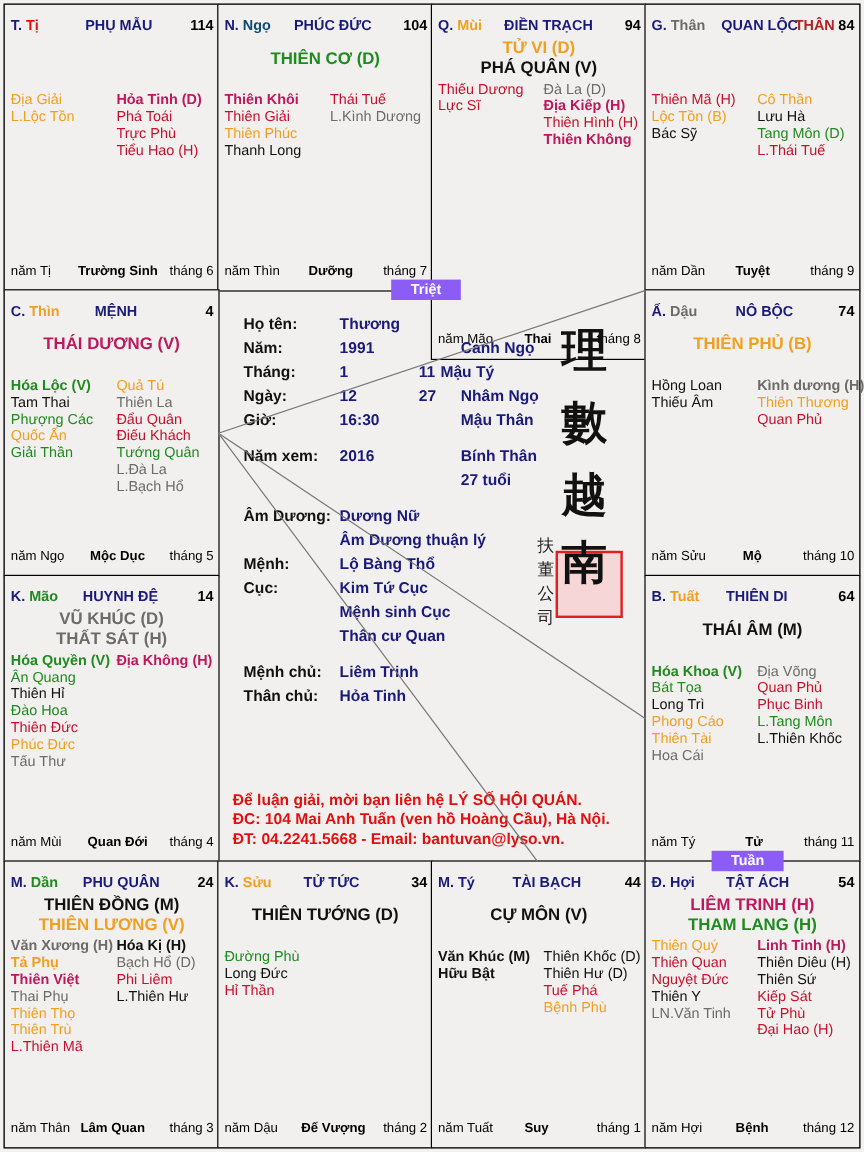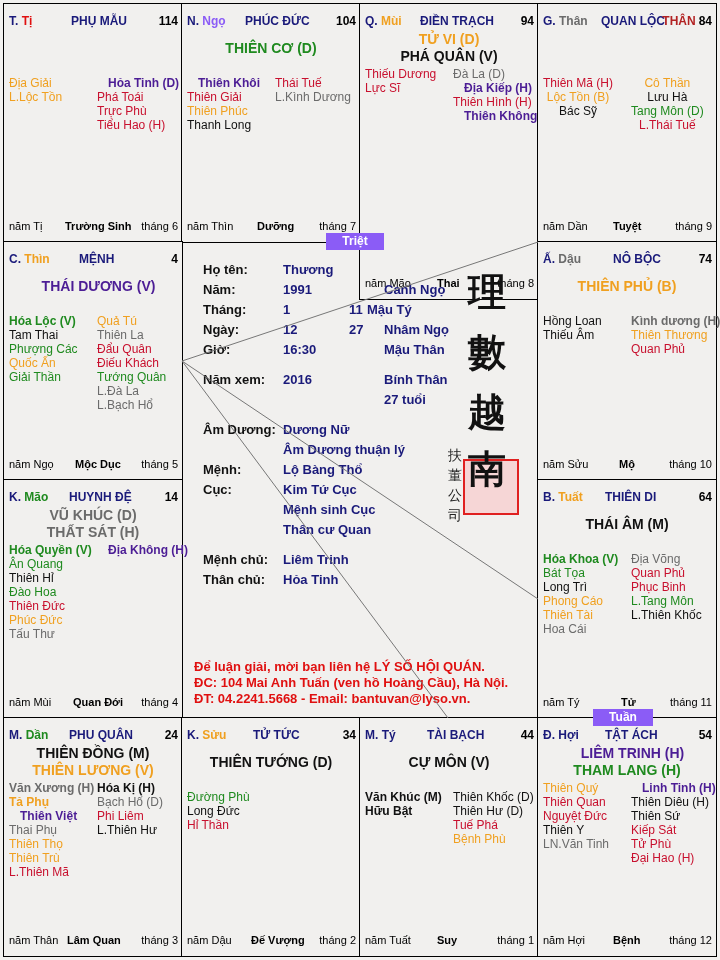--- a/index.html
+++ b/index.html
@@ -21,21 +21,21 @@
   .foot .m { position:absolute; right:0; }
   .center { position:absolute; left:181px; top:241px; width:357px; height:477px; box-sizing:border-box; }
   .info { position:absolute; font-size:13px; line-height:20px;font-weight:bold; }
   .lbl { position:absolute; color:#111; }
   .val { position:absolute; color:#1a1a7a; }
   .notice { position:absolute; left:13px; top:418px; color:#e01010; font-weight:bold; font-size:13px; line-height:16px; }
   .badge { position:absolute; background:#8b5cf6; color:#fff; font-weight:bold; font-size:12px; text-align:center; line-height:16px; }
   .cjk { position:absolute; font-family:"DejaVu Serif", serif; font-size:38px; font-weight:bold; color:#111; line-height:46px; }
   .seal { position:absolute; border:2px solid #e02020; background:#f6d6d6; }
   .small-cjk { position:absolute; font-family:"DejaVu Serif", serif; font-size:14px; line-height:18px; color:#222; }
-  .c-red { color:#4c1d95;margin-left:11px; } .c-dred { color:#c8102e; } .c-orange { color:#f0a020; } .c-green { color:#1f8a1f; }
+  .c-red { color:#be185d; } .c-dred { color:#c8102e; } .c-orange { color:#f0a020; } .c-green { color:#1f8a1f; }
   .c-gray { color:#6b6b6b; } .c-black { color:#111; } .c-navy { color:#1a1a7a; }
   .b { font-weight:bold; }
   svg.lines { position:absolute; left:0; top:0; }
 </style>
 </head>
 <body>
 
 <div class="chart"></div>
 
 <div id="cells">
@@ -56,21 +56,21 @@
         <div class="c-dred">Tiểu Hao (H)</div>
       </div>
       <div class="foot">
       <span class="y">năm Tị</span>
       <span class="s" style="left:56px">Trường Sinh</span>
       <span class="m">tháng 6</span>
     </div>
     </div>
     <div class="cell" style="left: 181px; top: 3px; width: 180px; height: 240px;">
       <div class="hdr">
-      <span class="branch"><span class="c-navy">N.</span> <span style="color:#8b5cf6">Ngọ</span></span>
+      <span class="branch"><span class="c-navy">N.</span> <span style="color:#0c4a6e">Ngọ</span></span>
       <span class="palace" style="left:58px">PHÚC ĐỨC</span>
       <span class="age"><span>104</span></span>
     </div>
       <div class="main c-green" style="top:36px">THIÊN CƠ (D)</div>
       <div class="col" style="left:5px;top:72px">
         <div class="c-red b">Thiên Khôi</div>
         <div class="c-dred">Thiên Giải</div>
         <div class="c-orange">Thiên Phúc</div>
         <div class="c-black">Thanh Long</div>
       </div>
@@ -101,21 +101,21 @@
         <div class="c-red b">Địa Kiếp (H)</div>
         <div class="c-dred">Thiên Hình (H)</div>
         <div class="c-red b">Thiên Không</div>
       </div>
       <div class="foot">
       <span class="y">năm Mão</span>
       <span class="s" style="left:72px">Thai</span>
       <span class="m">tháng 8</span>
     </div>
     </div>
-    <div class="cell" style="left: 537px; top: 3px; width: 180px; height: 240px; text-align: center;">
+    <div class="cell" style="left: 537px; top: 3px; width: 180px; height: 240px;">
       <div class="hdr">
       <span class="branch"><span class="c-navy">G.</span> <span style="color:#6b6b6b">Thân</span></span>
       <span class="palace" style="left:58px">QUAN LỘC</span>
       <span class="age"><span class="than">THÂN</span><span>84</span></span>
     </div>
       <div class="col" style="left:93px;top:72px">
         <div class="c-orange">Cô Thần</div>
         <div class="c-black">Lưu Hà</div>
         <div class="c-green">Tang Môn (D)</div>
         <div class="c-dred">L.Thái Tuế</div>

